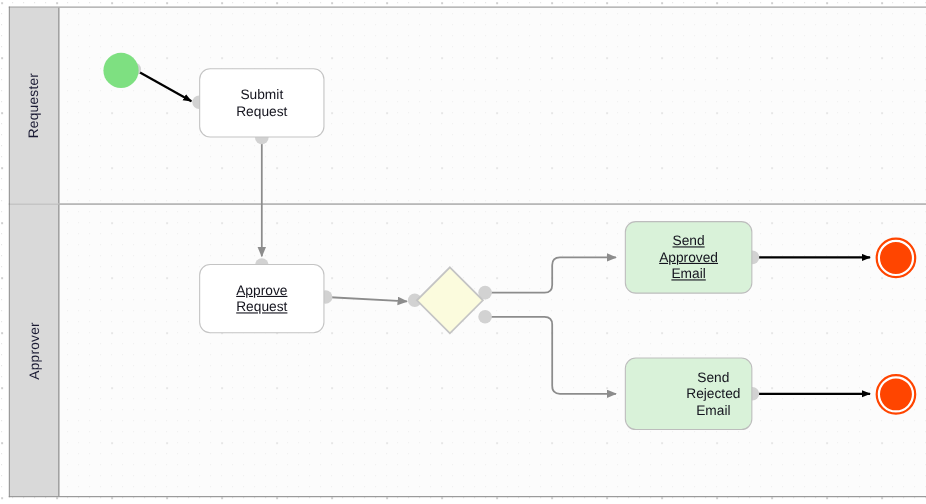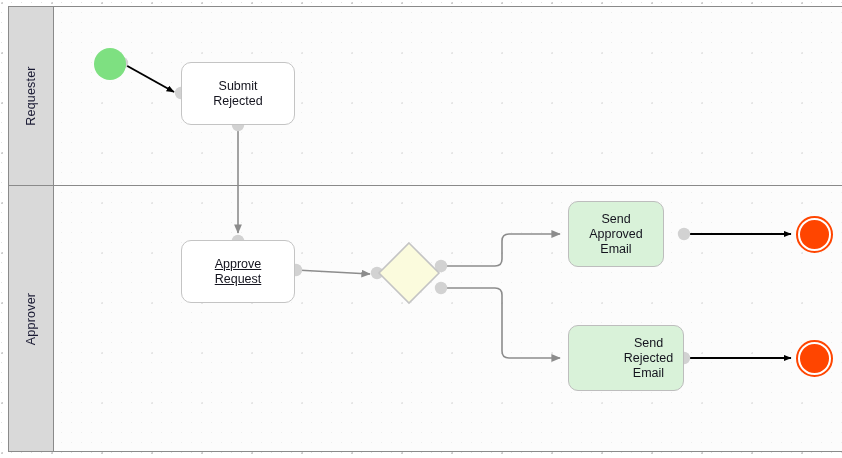--- a/index.html
+++ b/index.html
@@ -189,32 +189,32 @@
 
     <g>
       <path class="edge-black" d="M688,358 L791,358" marker-end="url(#arrow-black)"></path>
       <circle class="endpoint-dot" cx="684" cy="358" r="6.2"></circle>
     </g>
   </svg>
 
   <div class="start-event" style="left:94px; top:48px; width:32px; height:32px;"></div>
 
   <div class="task white" style="left:181px; top:62px; width:114px; height:63px;">Submit
-Rejected</div>
+Request</div>
 
   <div class="task white" style="left:181px; top:240px; width:114px; height:63px;text-decoration:underline;">Approve
 Request</div>
 
   <div class="gateway" style="left:377px; top:241px; width:64px; height:64px;">
     <svg width="64" height="64" viewBox="0 0 64 64">
       <polygon points="32,2 62,32 32,62 2,32" fill="#fbfbdd" stroke="#c4c4c4" stroke-width="1.6"></polygon>
     </svg>
   </div>
 
-  <div class="task green" style="left:568px; top:201px; width:96px; height:66px;">Send
+  <div class="task green" style="left:568px; top:201px; width:116px; height:66px;text-decoration:underline;">Send
 Approved
 Email</div>
 
   <div class="task green" style="left:568px; top:325px; width:116px; height:66px;padding-left:47px;">Send Rejected
 Email</div>
 
   <div class="end-event" style="left:798px; top:218px; width:33px; height:33px;"></div>
   <div class="end-event" style="left:798px; top:342px; width:33px; height:33px;"></div>
 
 </div>

